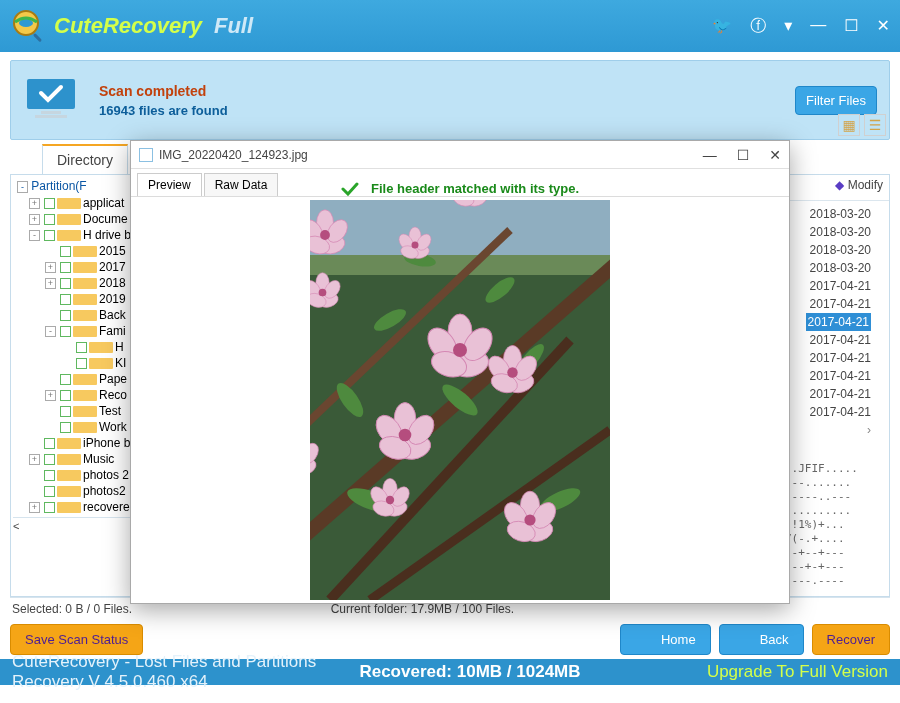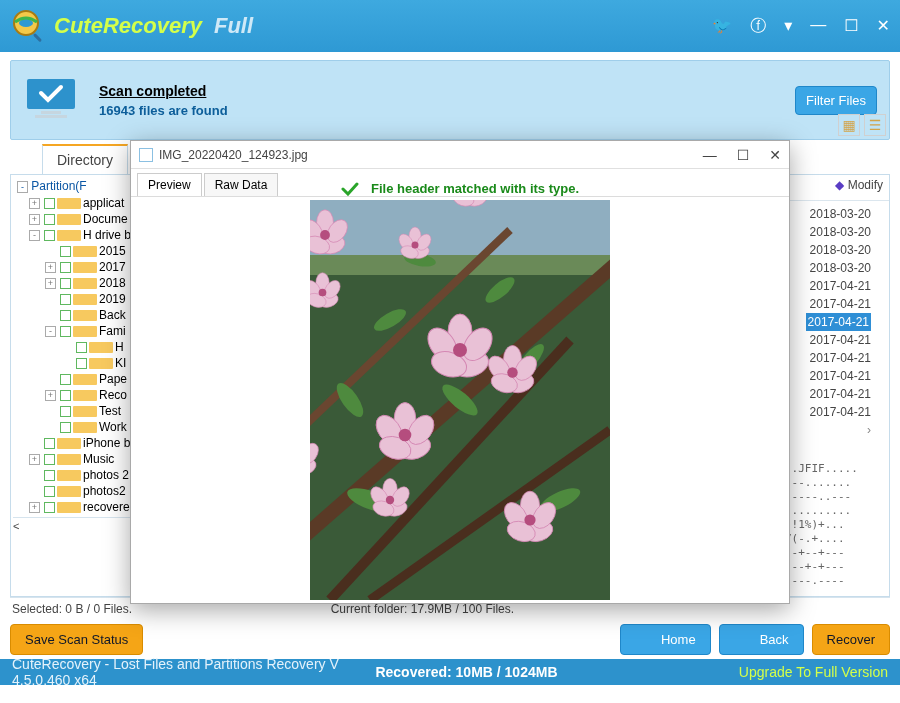--- a/index.html
+++ b/index.html
@@ -11,21 +11,21 @@
 .logo-icon { width: 36px; height: 36px; }
 .app-title { color: #d4ff4a; font-size: 22px; font-weight: 700; font-style: italic; }
 .app-title-free { color: #cfe9f7; font-style: italic; margin-left: 4px; }
 .titlebar-right { margin-left: auto; display: flex; gap: 18px; }
 .titlebar-right .tb-icon { color: #fff; font-size: 16px; cursor: pointer; }
 
 
 .status-banner { height: 80px; margin: 8px 10px 4px 10px; background: #bfe3f6; border: 1px solid #9fceea; display: flex; align-items: center; padding: 0 12px; border-radius: 2px; }
 .monitor-icon { width: 56px; height: 46px; }
 .status-text { margin-left: 20px; }
-.status-line1 { color: #000000; font-weight: 700; font-size: 14px; text-decoration: underline; }
+.status-line1 { color: #c2410c; font-weight: 700; font-size: 14px; }
 .status-line2 { color: #0c5e9a; font-weight: 700; font-size: 13px; margin-top: 4px; }
 .filter-btn { margin-left: auto; background: #3aa6e6; color: #fff; border: 1px solid #1f87c9; border-radius: 4px; padding: 6px 10px; font-size: 13px; cursor: pointer; }
 
 
 .main-tabs { display: flex; margin: 0 10px; border-bottom: 1px solid #c6dceb; }
 .main-tab { padding: 6px 14px; background: #e8f3fa; border: 1px solid #c6dceb; border-bottom: none; margin-right: 2px; font-size: 14px; color: #444; cursor: pointer; margin-left: 32px; }
 .main-tab:first-child { background: #fff; border-top: 2px solid #f5a623; }
 
 
 .main-area { display: flex; margin: 0 10px; height: 422px; border: 1px solid #c6dceb; border-top: none; background: #fff; }
@@ -52,27 +52,27 @@
 .hex-dump { position: absolute; right: 14px; bottom: 8px; width: 90px; font-family: monospace; font-size: 11px; color: #666; line-height: 14px; white-space: pre; }
 
 
 .bottom-info { display: flex; margin: 0 10px; padding: 4px 2px; font-size: 12px; color: #444; border-top: 1px solid #d6e4ee; }
 .bottom-info .left { flex: 1; }
 .bottom-info .mid { flex: 2; margin-left: 40px; }
 
 
 .action-row { display: flex; align-items: center; margin: 4px 10px; }
 .btn { border-radius: 4px; font-size: 13px; padding: 7px 14px; border: 1px solid; cursor: pointer; }
-.btn-orange { background: #f5a516; border-color: #d98c00; color: #0f172a; }
+.btn-orange { background: #f5a516; border-color: #d98c00; color: #4c1d95; }
 .btn-blue  { background: #3aa6e6; border-color: #1f87c9; color: #fff; padding-left: 40px; }
 .action-row .spacer { flex: 1; }
 .action-row .btn + .btn { margin-left: 8px; }
 
 
-.statusbar { height: 26px; background: #2d92cc; color: #fff; display: flex; align-items: center; font-size: 14px; padding: 0 12px; margin-top: 2px; }
+.statusbar { height: 26px; background: #2d92cc; color: #fff; display: flex; align-items: center; font-size: 17px; padding: 0 12px; margin-top: 2px; }
 .statusbar .sb-left { flex: 1; color: #e4f2fb; }
 .statusbar .sb-mid { flex: 1; font-weight: 700; }
 .statusbar .sb-right { color: #d4ff4a; }
 
 
 .preview-window { position: absolute; left: 130px; top: 140px; width: 660px; height: 464px; background: #fff; border: 1px solid #a9a9a9; box-shadow: 0 6px 24px rgba(0,0,0,.35); display: flex; flex-direction: column; }
 .pw-title { height: 28px; display: flex; align-items: center; padding: 0 8px; font-size: 12px; color: #444; border-bottom: 1px solid #e0e0e0; }
 .pw-title .pw-img-ico { width: 14px; height: 14px; border: 1px solid #8bc0e2; margin-right: 6px; }
 .pw-title .pw-controls { margin-left: auto; display: flex; gap: 20px; font-size: 14px; color: #444; }
 .pw-tabrow { height: 28px; display: flex; align-items: flex-end; padding-left: 6px; border-bottom: 1px solid #dcdcdc; font-size: 12px; position: relative; }

